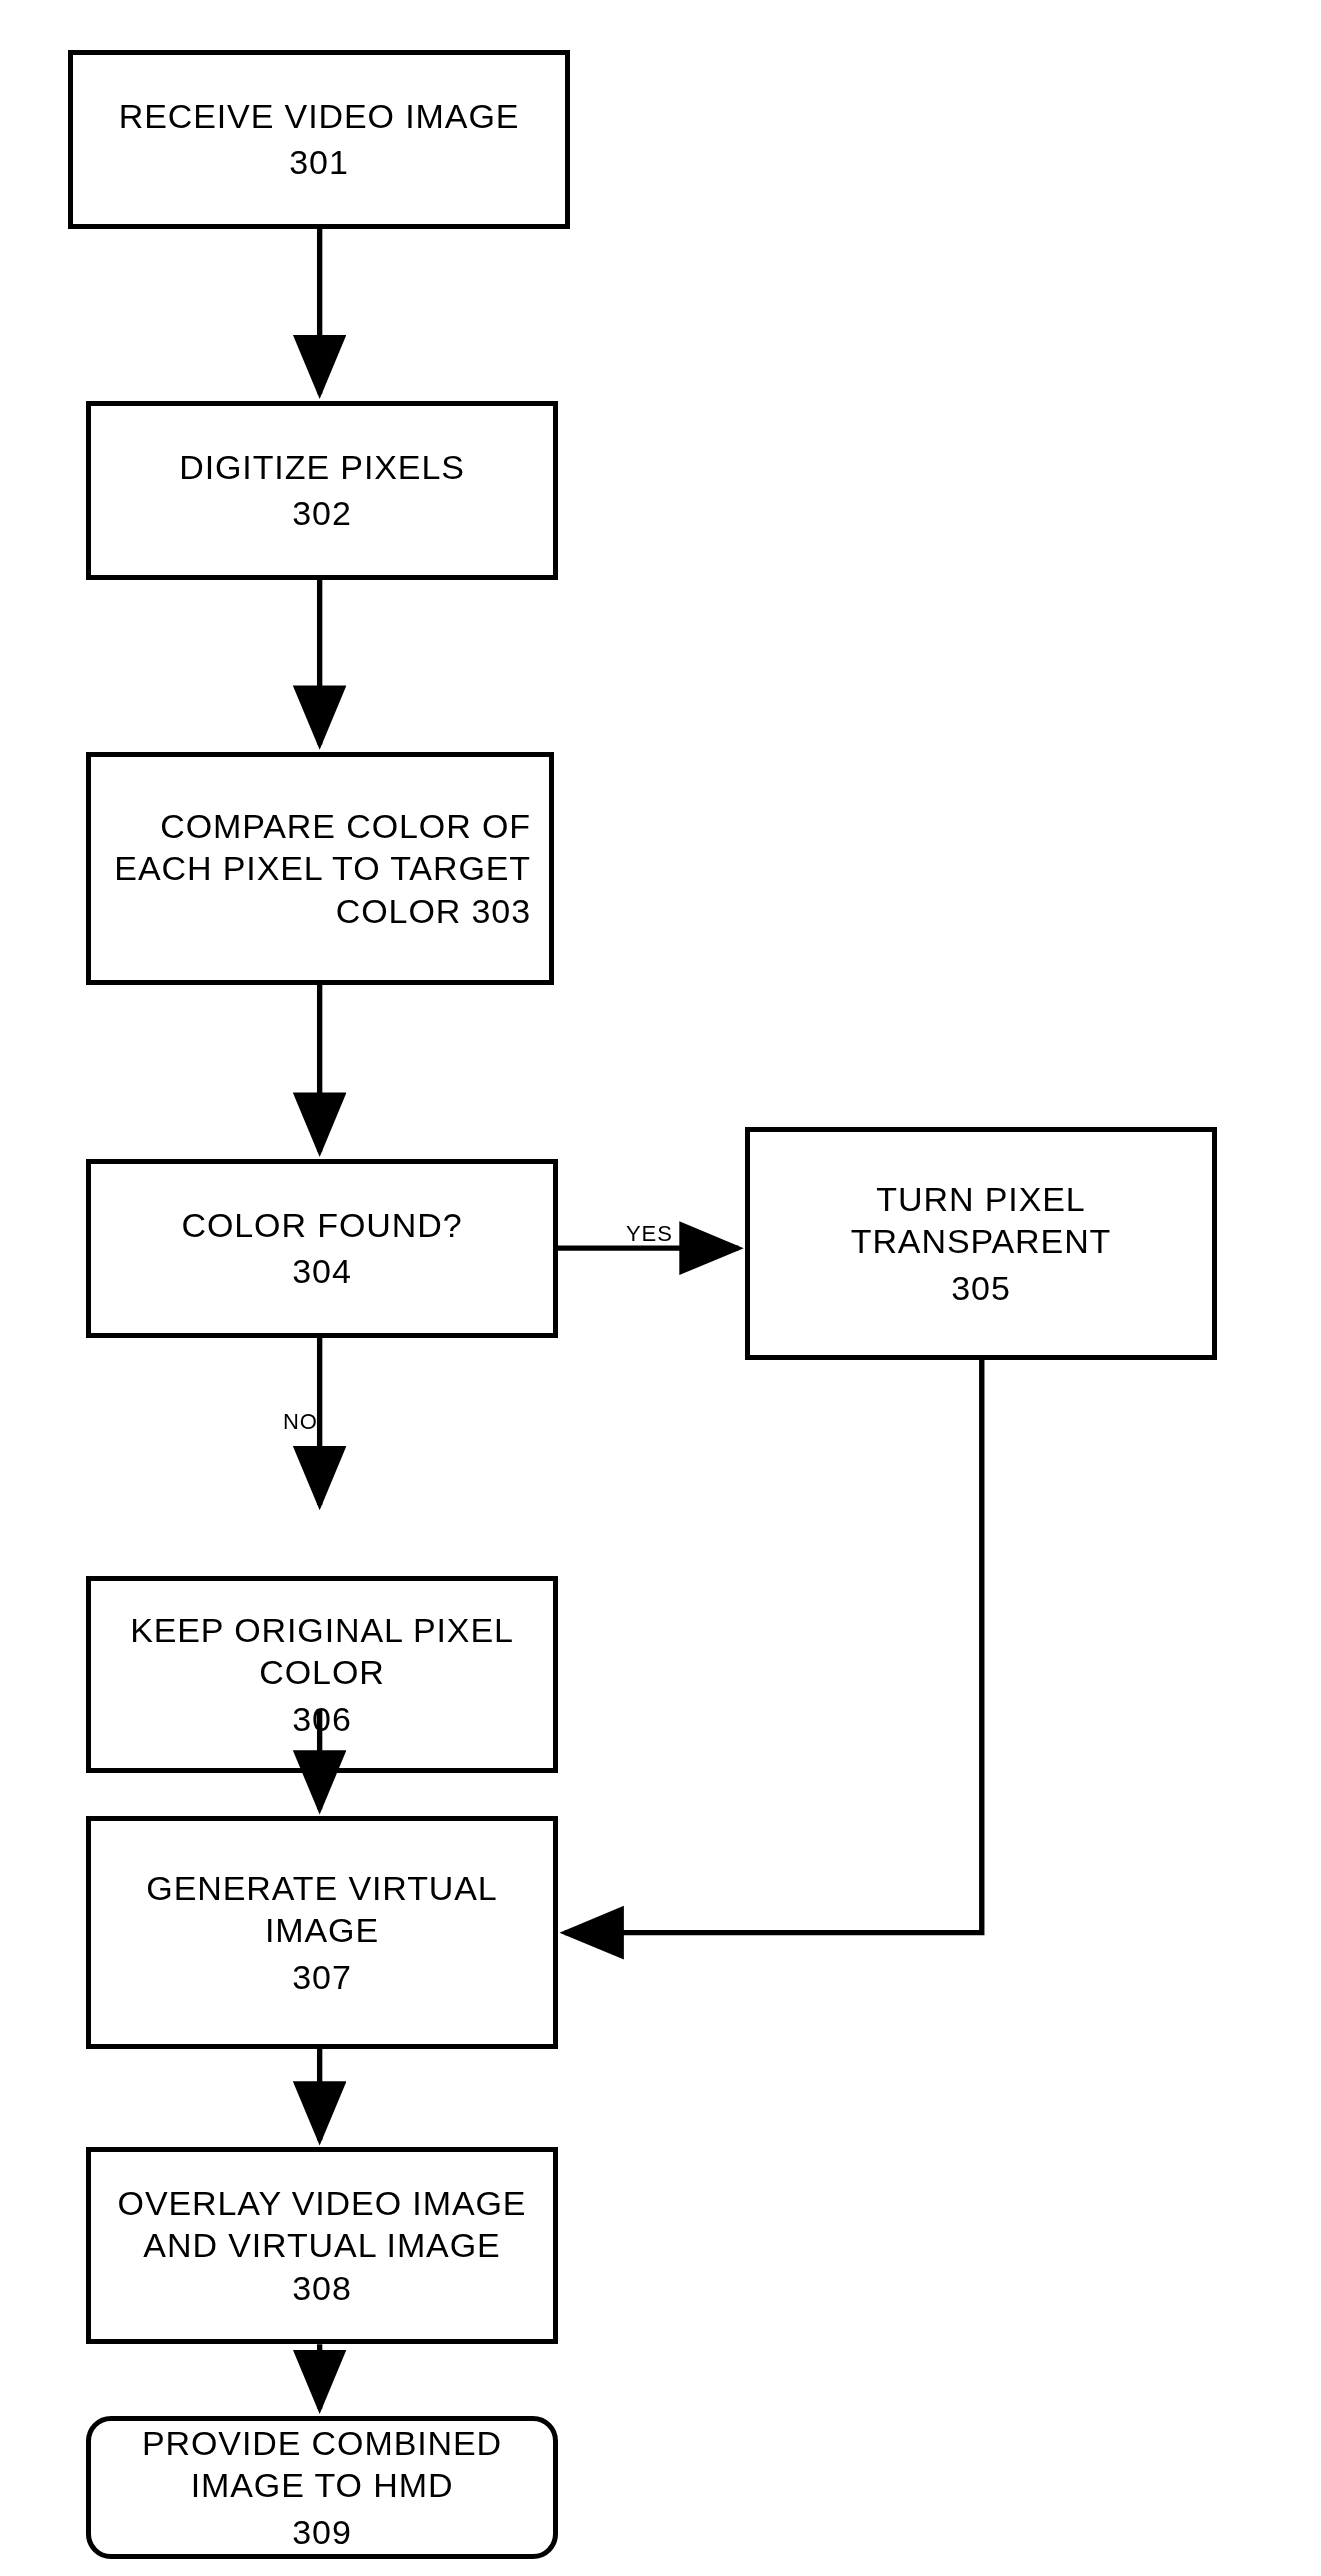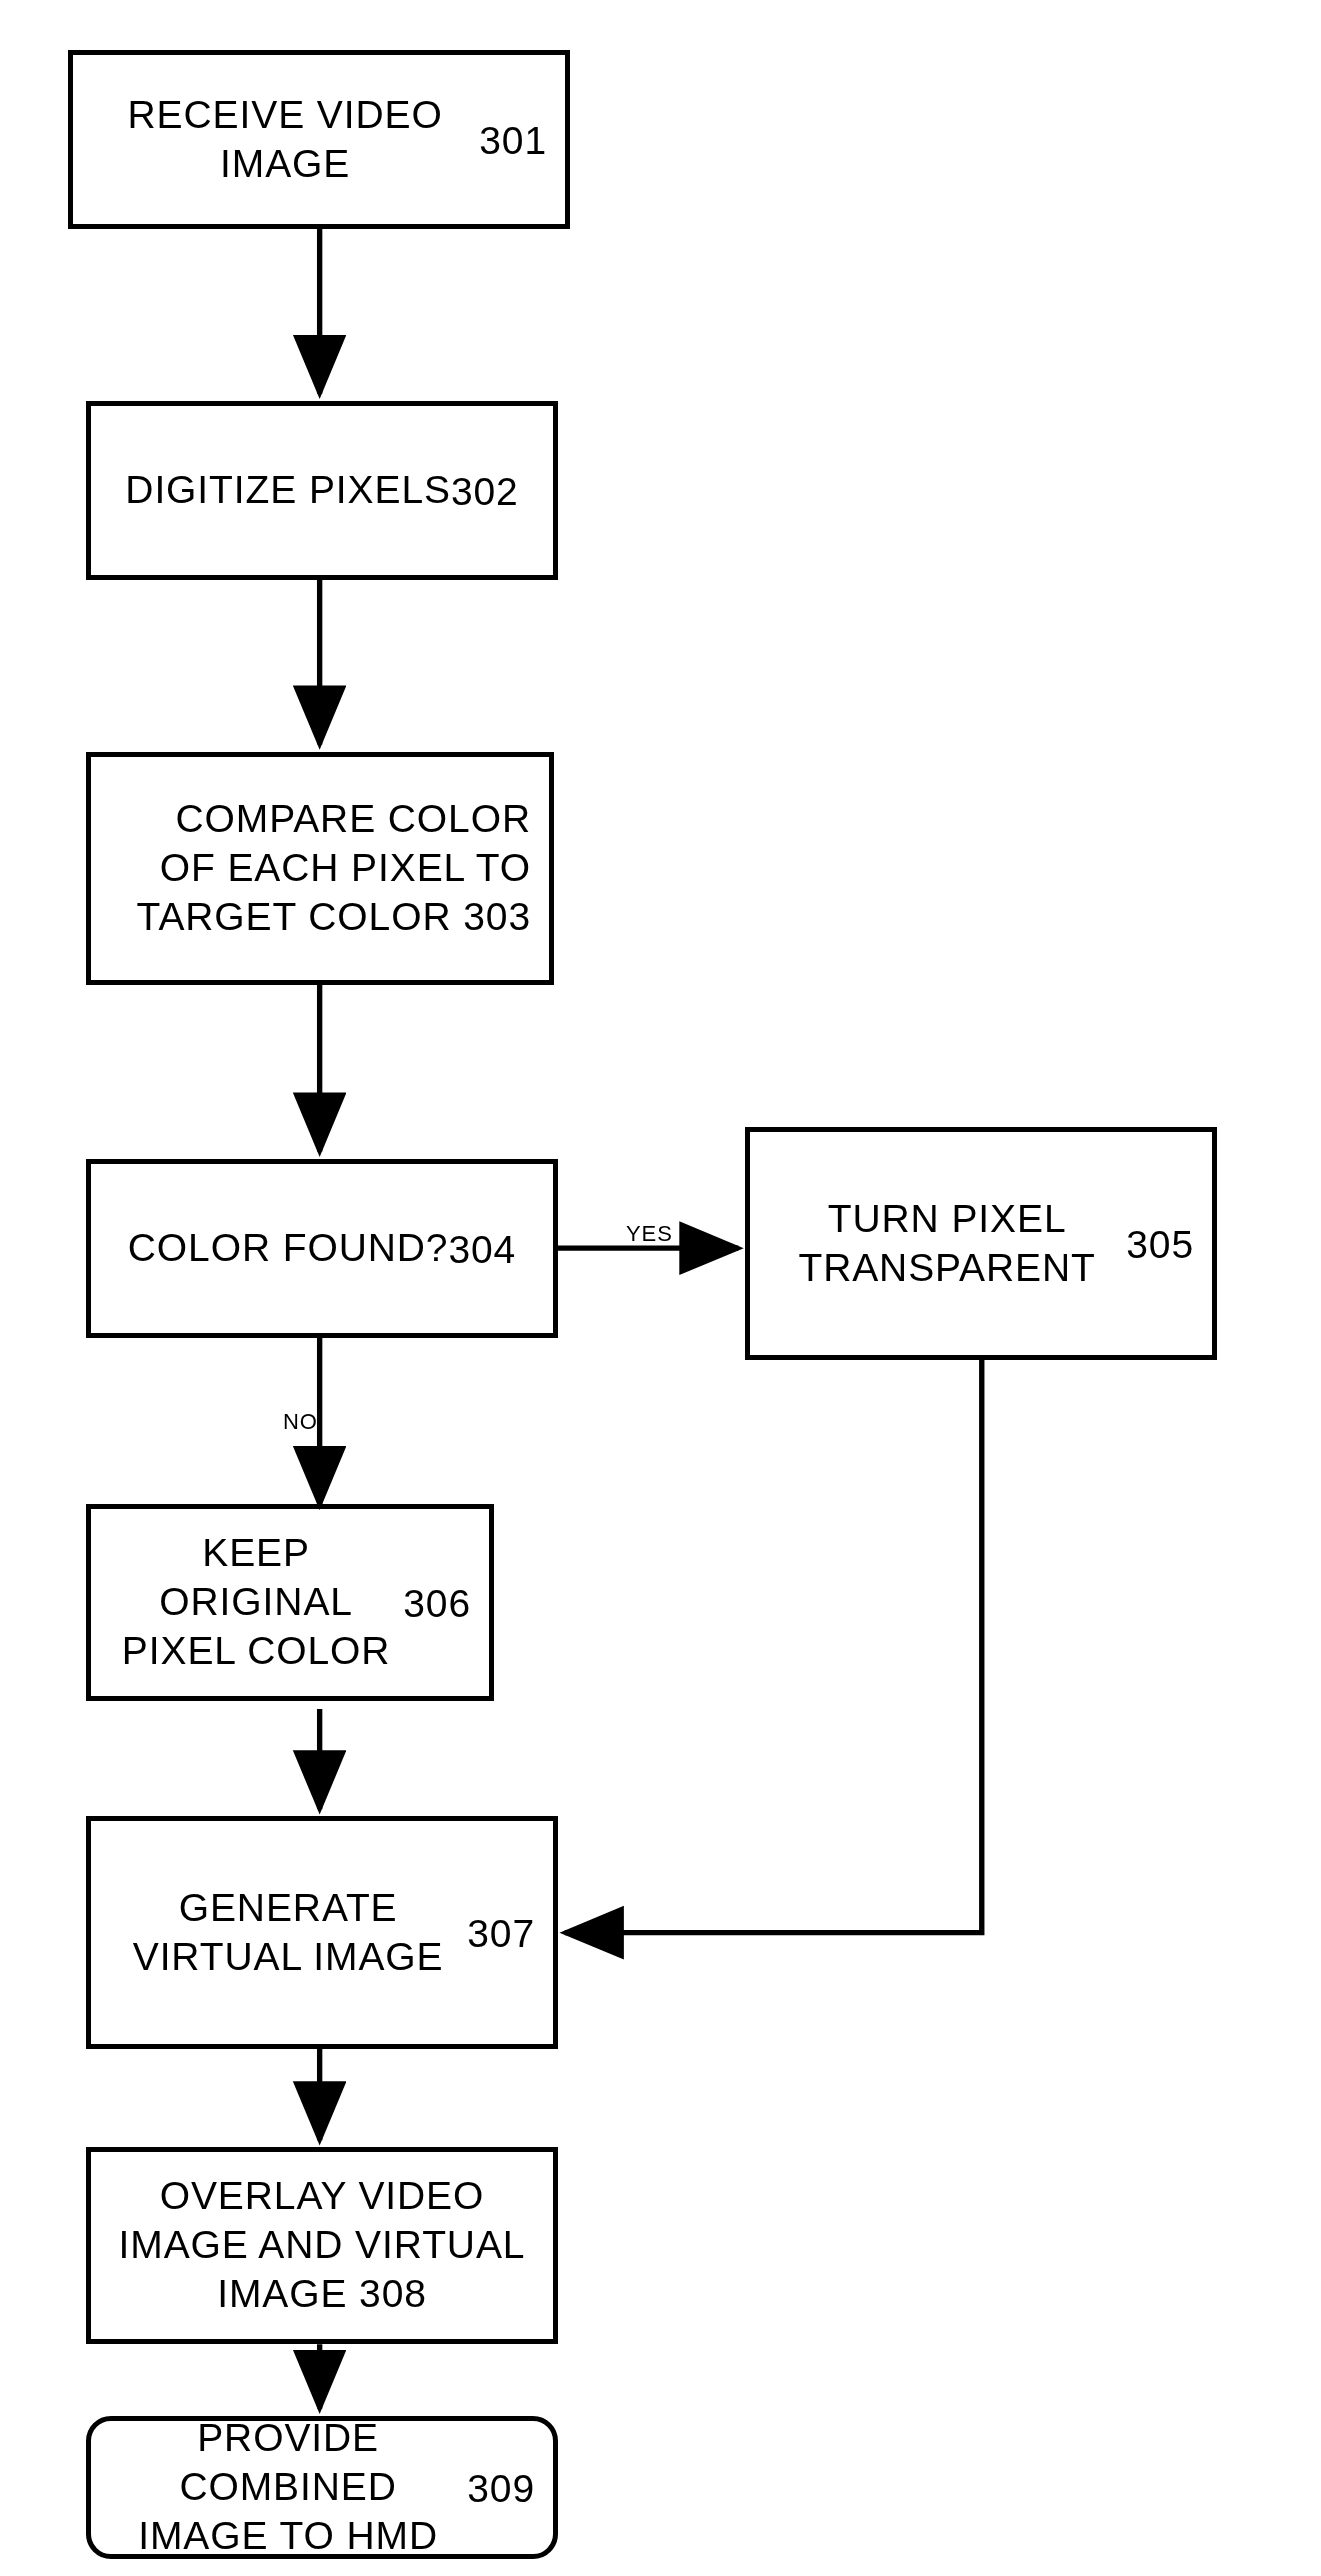--- a/index.html
+++ b/index.html
@@ -12,25 +12,25 @@
     position: relative;
     width: 1322px;
     height: 2576px;
     background: #ffffff;
   }
   .box {
     position: absolute;
     border: 5.4px solid #000;
     background: #fff;
     display: flex;
-    flex-direction: row;
+    flex-direction: column;
     justify-content: center;
     align-items: center;
     text-align: center;
-    font-size: 39px;
+    font-size: 34px;
     font-weight: 400;
     line-height: 1.25;
     padding: 13px 18px;
     box-sizing: border-box;
     letter-spacing: 0.9px;
   }
   .box .ref {
     margin-top: 3.6px;
   }
   .edge-label {
@@ -72,21 +72,21 @@
   <div class="box" style="left:86px; top:1159px; width:472px; height:179px;">
     <span>COLOR FOUND?</span>
     <span class="ref">304</span>
   </div>
 
   <div class="box" style="left:745px; top:1127px; width:472px; height:233px;">
     <span>TURN PIXEL TRANSPARENT</span>
     <span class="ref">305</span>
   </div>
 
-  <div class="box" style="left:86px; top:1504px; width:408px; height:197px;">
+  <div class="box" style="left:86px; top:1576px; width:472px; height:197px;">
     <span>KEEP ORIGINAL PIXEL COLOR</span>
     <span class="ref">306</span>
   </div>
 
   <div class="box" style="left:86px; top:1816px; width:472px; height:233px;">
     <span>GENERATE VIRTUAL IMAGE</span>
     <span class="ref">307</span>
   </div>
 
   <div class="box" style="left:86px; top:2147px; width:472px; height:197px;">

